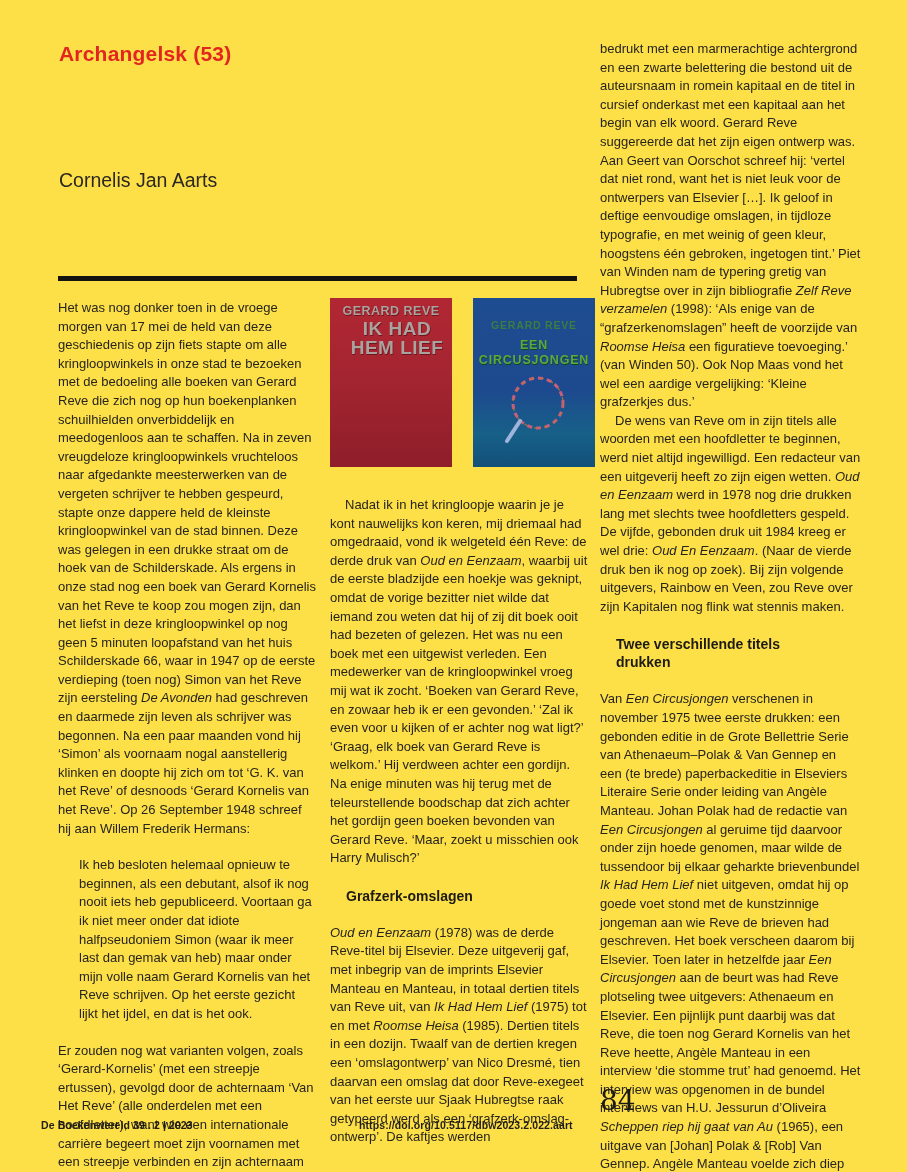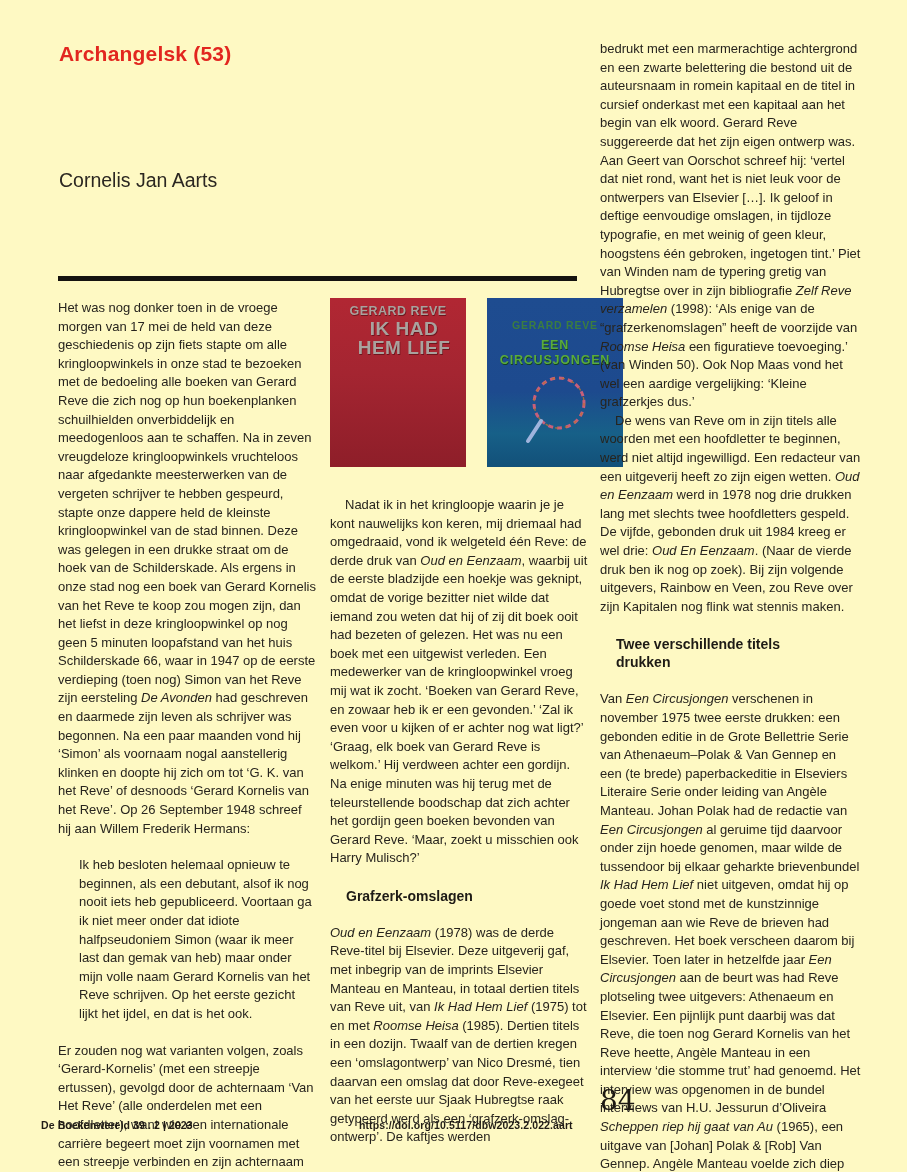--- a/index.html
+++ b/index.html
@@ -1,18 +1,18 @@
 <!DOCTYPE html>
 <html lang="nl"><head>
 <meta charset="utf-8">
 <style>
   html,body { margin:0; padding:0; background:#d9d9d9; }
   .page {
     position:relative; width:907px; height:1172px; margin:0 auto;
-    background:#fef9c3; color:#27241E; overflow:hidden;
+    background:#fde047; color:#27241E; overflow:hidden;
     font-family:"Liberation Sans", sans-serif;
   }
   
   .kicker {
     position:absolute; left:59px; top:42px;
     font-size:21px; font-weight:bold; letter-spacing:0.2px; color:#E2261F;
   }
   .title {
     position:absolute; left:56px; top:62px; width:555px; margin:0;
     font-family:"DejaVu Serif", serif; font-weight:bold;
@@ -34,21 +34,21 @@
   .col p.indent { text-indent:15px; }
   .col p.quote  { margin:18px 0 18px 21px; }
   .col h2.h2 {
     font-size:14px; line-height:18px; margin:19px 0 19px 16px;
     max-width:200px; color:#1D1A15; font-family:"Liberation Sans", sans-serif;
   }
   em { font-style:italic; }
 
   
   .figure-row { display:flex; gap:21px; margin-bottom:29px; }
-  .cover { width:136px; height:169px; text-align:center; box-sizing:border-box; flex:none; }
+  .cover { width:122px; height:169px; text-align:center; box-sizing:border-box; flex:none; }
   .cover-red  { background:linear-gradient(180deg,#B12733 0%,#A42531 45%,#8E1E29 100%); padding-top:6px; }
   .cover-red .cover-author {
     font-size:12.5px; font-weight:bold; color:#A9A29E; letter-spacing:0.5px;
     line-height:14px; text-shadow:0.6px 0.9px 0 #6E151D;
   }
   .cover-red .cover-title {
     font-size:19px; font-weight:bold; color:#A9A29E; line-height:19px;
     letter-spacing:0.5px; margin-top:1px; text-shadow:0.7px 1px 0 #6E151D;padding-left:12px;
   }
   .cover-blue { background:linear-gradient(180deg,#1E4C90 0%,#1D4A8E 55%,#176088 80%,#125079 100%); padding-top:18px; }

